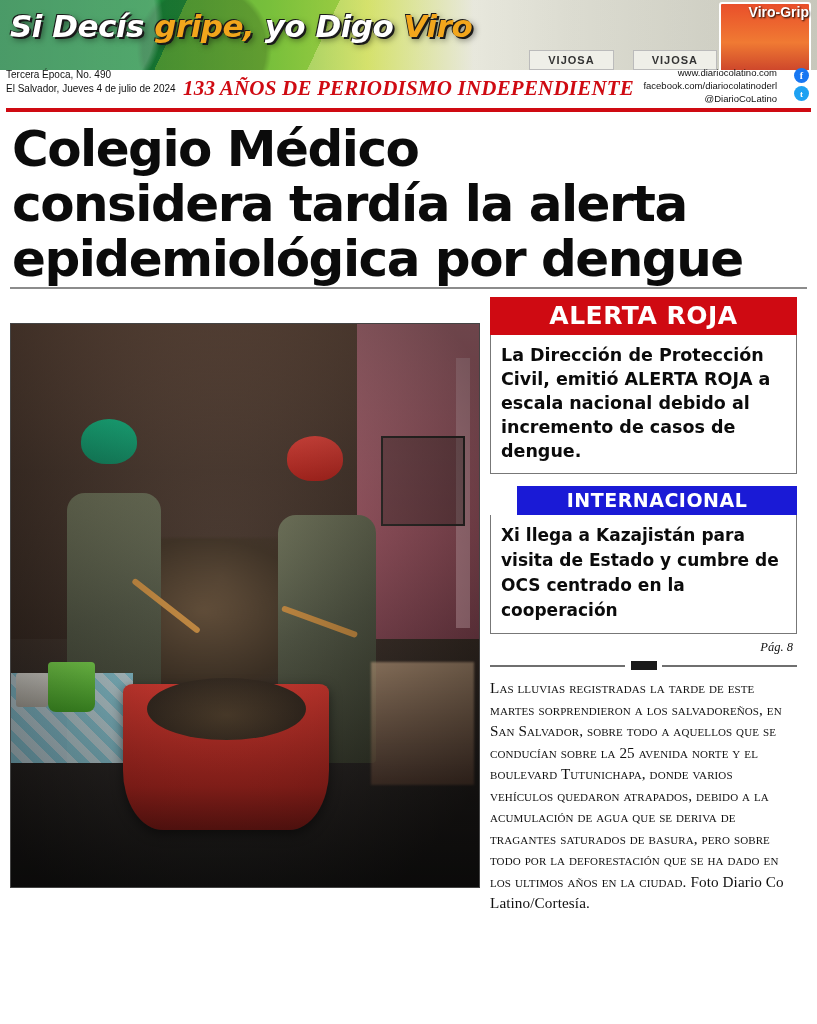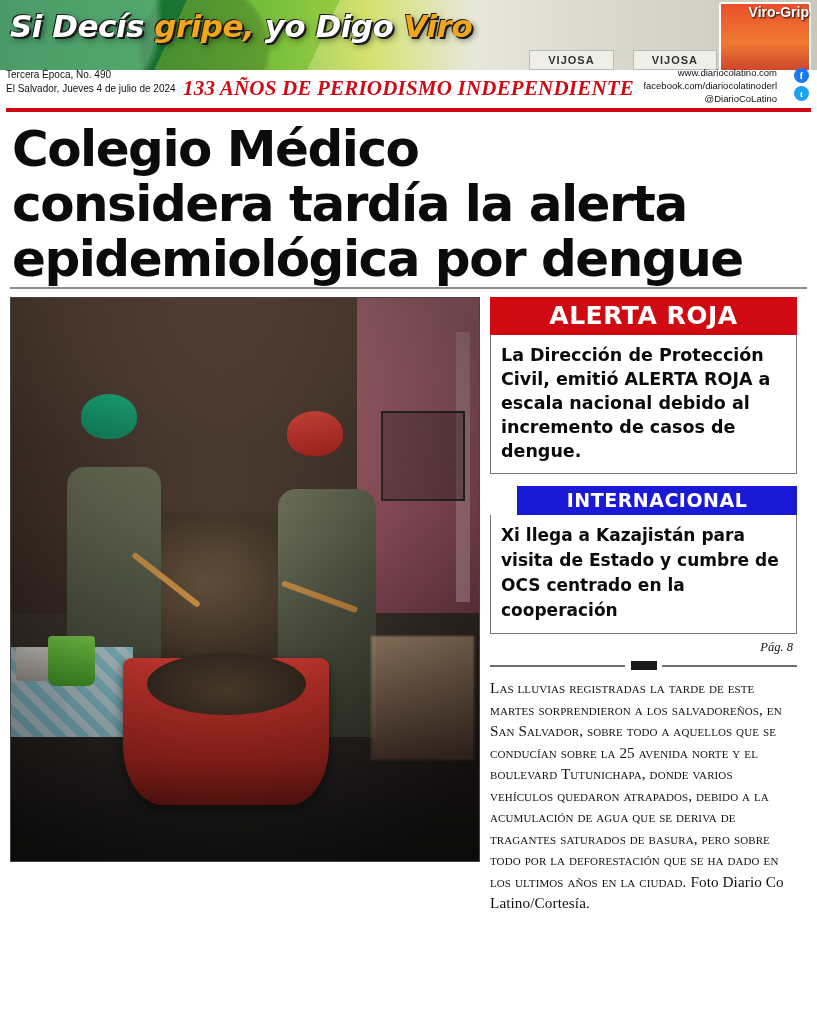--- a/index.html
+++ b/index.html
@@ -144,20 +144,21 @@
     padding: 10px 12px 6px 0;
   }
   .rule-grey { height: 2px; background: #8c8c8c; margin: 0 10px 0 10px; }
 
   
   .body-area {
     position: relative;
     display: flex;
     padding: 8px 20px 0 10px;
     gap: 10px;
+    align-items: center;
   }
 
   
   .photo-col { width: 470px; }
   .photo {
     position: relative;
     width: 470px; height: 565px;
     border: 1px solid #444;
     overflow: hidden;
     background: #2a211c;

